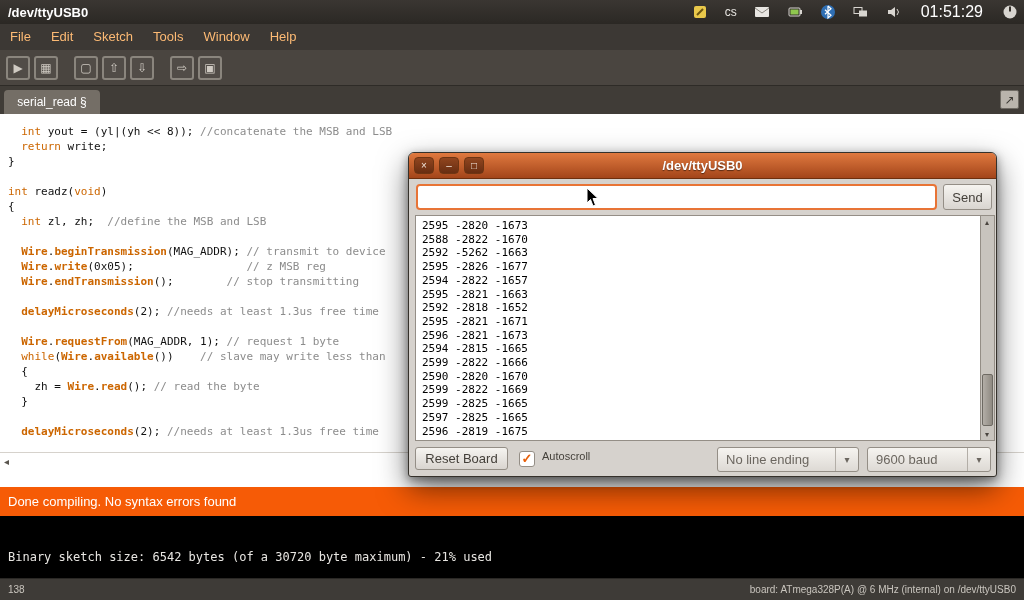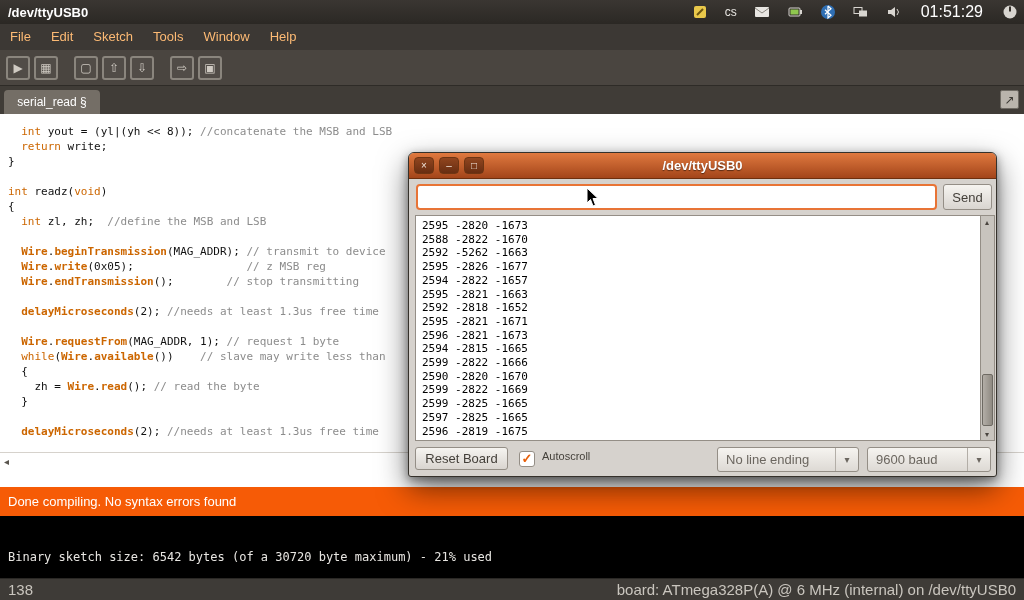--- a/index.html
+++ b/index.html
@@ -58,21 +58,21 @@
   .statusbar { position:absolute; left:0; top:487px; width:1024px; height:29px; background:#f65b06;
                color:#fff; font-size:13px; display:flex; align-items:center; padding-left:8px; }
 
   
   .console { position:absolute; left:0; top:516px; width:1024px; height:62px; background:#000;
              color:#e8e6e2; font-family:"DejaVu Sans Mono", monospace; font-size:12px;
              padding:34px 0 0 8px; }
 
   
   .footer { position:absolute; left:0; top:578px; width:1024px; height:22px; background:#3e3b37;
-            border-top:1px solid #2a2825; color:#c9c5be; font-size:15px;
+            border-top:1px solid #2a2825; color:#c9c5be; font-size:10px;
             display:flex; align-items:center; padding:0 8px; }
   .footer .fspacer { flex:1; }
 
   
   .swin { position:absolute; left:408px; top:152px; width:589px; height:325px;
           background:#d6d2cd; border:1px solid #35312b; border-radius:6px 6px 3px 3px;
           box-shadow:0 12px 30px rgba(0,0,0,.55), 0 3px 10px rgba(0,0,0,.4); z-index:5; }
   .sw-titlebar { position:absolute; left:0; top:0; width:100%; height:26px;
                  background:linear-gradient(#e0793f,#a3451a); border-radius:5px 5px 0 0;
                  border-bottom:1px solid #6e2f0e; display:flex; align-items:center; }

